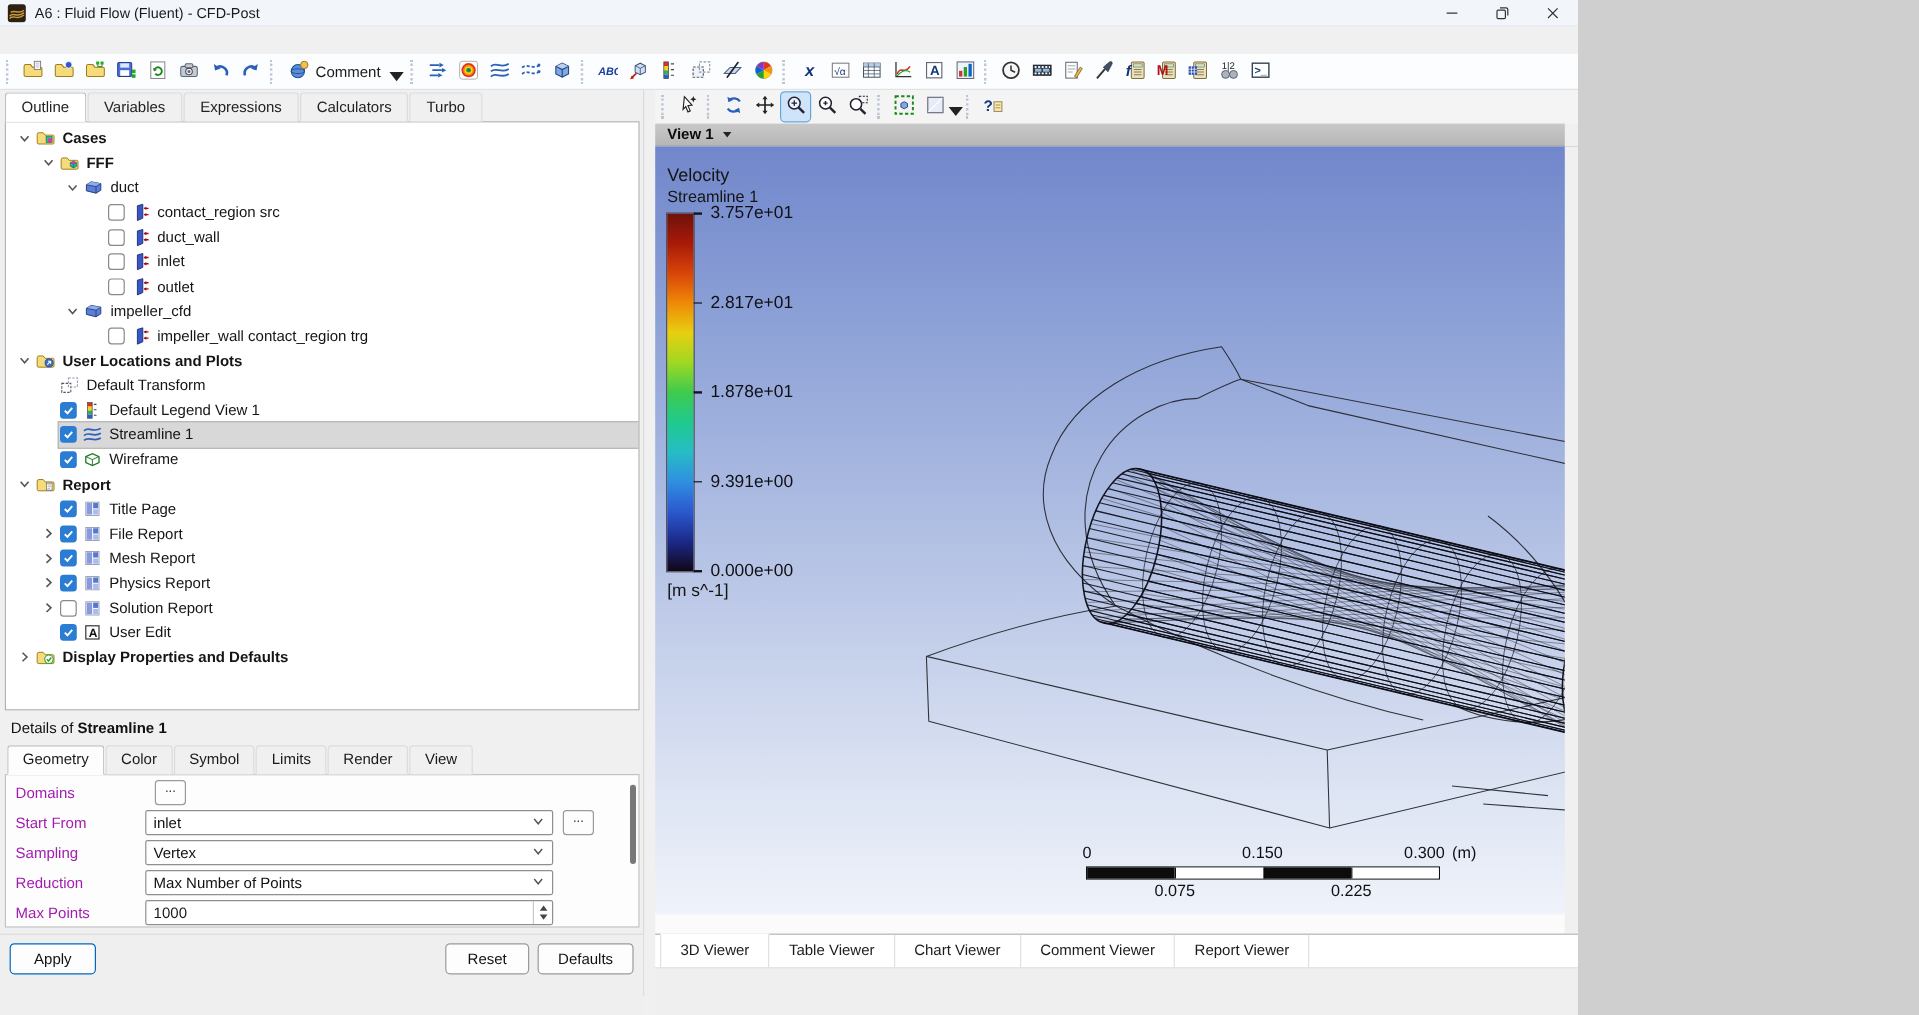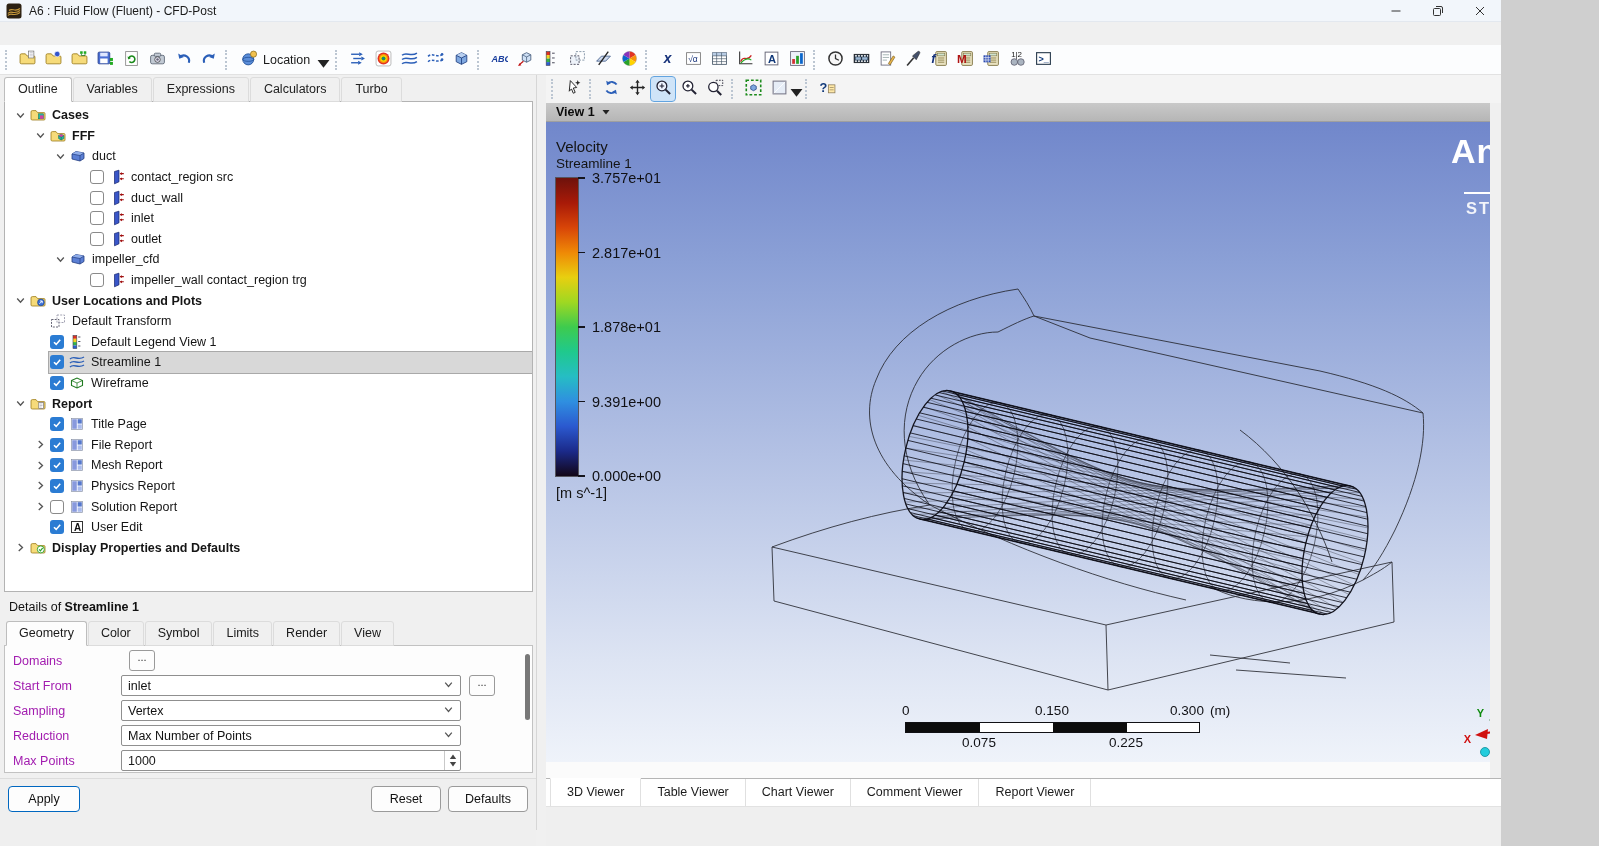--- a/index.html
+++ b/index.html
@@ -1,17 +1,17 @@
 <!DOCTYPE html>
 <html><head>
 <meta charset="utf-8">
 <style>
   html,body{margin:0;padding:0;background:#cfcfcf;}
   *{box-sizing:border-box;}
-  .window{position:relative;width:1501px;height:846px;background:#f0f0f0;
+  .window{position:relative;width:1315px;height:846px;background:#f0f0f0;
     font-family:"Liberation Sans",sans-serif;font-size:12.5px;color:#1a1a1a;overflow:hidden;}
   svg text{font-family:"Liberation Sans",sans-serif;}
 
   
   .titlebar{position:absolute;left:0;top:0;width:100%;height:22px;background:#f2f6fb;
     display:flex;align-items:center;border-bottom:1px solid #e3e8ef;}
   .titlebar .app-ic{width:16px;height:16px;margin:0 7px 0 6px;}
   .titlebar .ttl{font-size:12px;color:#1b1b1b;}
   .win-controls{margin-left:auto;display:flex;height:100%;}
   .win-btn{width:42px;height:100%;display:flex;align-items:center;justify-content:center;}
@@ -208,21 +208,21 @@
             <path d="M13 3.2 L12 8.3 L7.6 6.6 Z" fill="#2b5fb8"></path>
           </svg></span>
       </span>
       <span class="grip"></span>
       <span class="loc-btn">
         <span><svg viewBox="0 0 16 16" width="17" height="17">
             <circle cx="6.8" cy="8.8" r="5.2" fill="#5b8dd8" stroke="#1f4e96" stroke-width="0.8"></circle>
             <ellipse cx="6.8" cy="8.8" rx="5.2" ry="1.9" fill="none" stroke="#1f4e96" stroke-width="0.7"></ellipse>
             <circle cx="11.8" cy="3.9" r="2.9" fill="#f2c14e" stroke="#8a6d1f" stroke-width="0.7"></circle>
           </svg></span>
-        <span>Location</span>
+        <span>Comment</span>
         <span class="caret"><svg viewBox="0 0 10 10" width="10" height="10">
             <path d="M1.5 3 L5 7.5 L8.5 3 Z" fill="#222"></path>
           </svg></span>
       </span>
       <span class="grip"></span>
       <span class="tb-btn">
         <span><svg viewBox="0 0 16 16" width="17" height="17">
             <g stroke="#2b5fb8" stroke-width="1.3">
               <path d="M2 4 H9.5"></path>
               <path d="M4 8 H11.5"></path>

